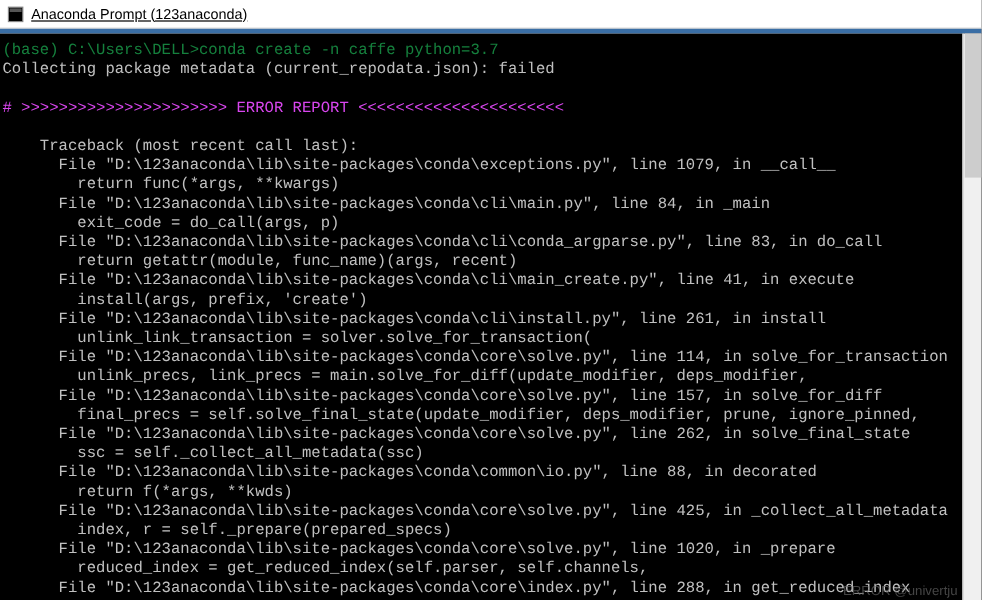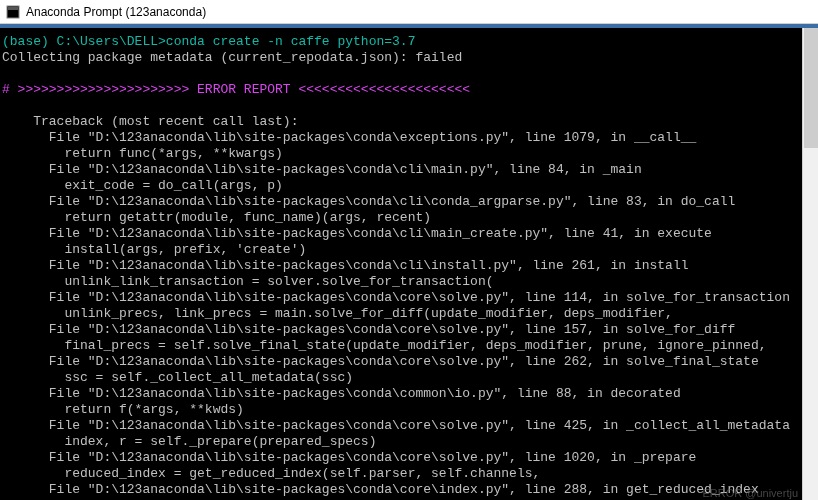--- a/index.html
+++ b/index.html
@@ -13,20 +13,21 @@
   }
   .titlebar {
     height: 24px;
     background: #fff;
     border-bottom: 1px solid #d0d0d0;
     display: flex;
     align-items: center;
     padding: 0 6px;
     font-size: 12px;
     color: #000;
+    text-decoration: underline;
   }
   .titlebar-icon {
     width: 14px;
     height: 14px;
     margin-right: 6px;
     display: inline-flex;
     align-items: center;
     justify-content: center;
   }
   .titlebar-icon svg { width: 14px; height: 14px; }
@@ -39,21 +40,21 @@
     color: #c0c0c0;
     font-family: "NSimSun","SimSun","Courier New",monospace;
     font-size: 13px;
     line-height: 16px;
     padding: 6px 4px 4px 2px;
     height: calc(500px - 24px - 4px);
     overflow: hidden;
     white-space: pre;
     position: relative;
   }
-  .prompt-line { color: #14b8a6; }
+  .prompt-line { color: #15803d; }
   .ylw { color: #d946ef; }
   .scrollbar {
     position: absolute;
     right: 0;
     top: 28px;
     width: 16px;
     height: calc(500px - 28px);
     background: #f0f0f0;
     border-left: 1px solid #d0d0d0;
   }

